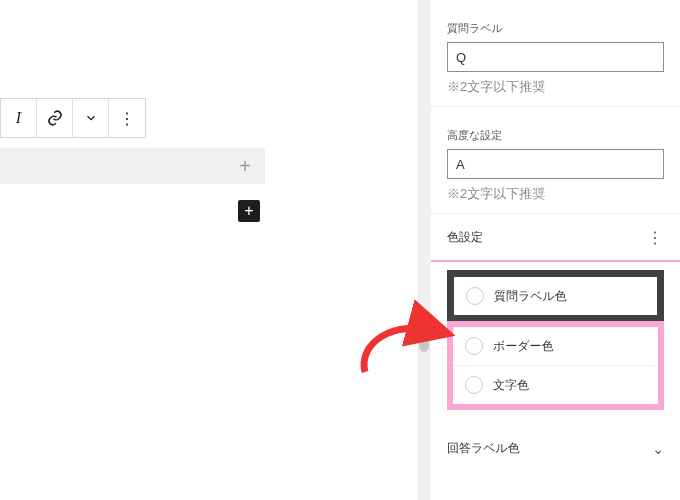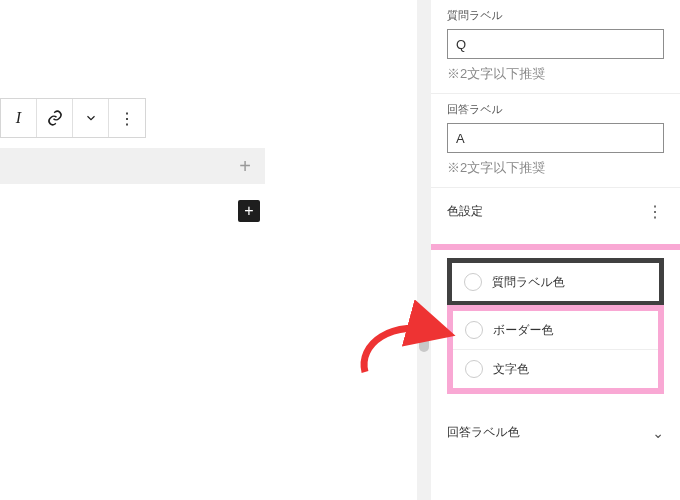--- a/index.html
+++ b/index.html
@@ -15,30 +15,30 @@
   .block { position: absolute; left: 0; top: 148px; width: 265px; height: 36px; background: #f0f0f0; display: flex; align-items: center; justify-content: flex-end; padding-right: 14px; }
   .block-plus { color: #999; font-size: 20px; line-height: 1; }
 
   .inserter { position: absolute; left: 238px; top: 200px; width: 22px; height: 22px; background: #1e1e1e; color: #fff; display: flex; align-items: center; justify-content: center; font-size: 16px; border-radius: 2px; cursor: pointer; }
 
   
   .sidebar { position: absolute; right: 0; top: 0; width: 250px; height: 500px; background: #fff; border-left: 1px solid #e0e0e0; font-size: 12px; color: #555; padding-top: 0; }
   .sidebar-track { position: absolute; left: -14px; top: 0; width: 14px; height: 500px; background: #f1f1f1; }
   .sidebar-thumb { position: absolute; left: -12px; top: 316px; width: 10px; height: 36px; background: #c8c8c8; border-radius: 5px; }
 
-  .section { padding: 8px 16px 10px; border-bottom: 1px solid #eee; }
+  .section { padding: 21px 16px 10px; border-bottom: 1px solid #eee; }
   .field-label { font-size: 11px; color: #555; margin-bottom: 6px; }
   .text-input { width: 100%; height: 30px; border: 1px solid #8d8d8d; padding: 0 8px; font-size: 13px; color: #333; background: #fff; }
   .hint { font-size: 13px; color: #888; margin-top: 6px; }
 
-  .panel-header { display: flex; align-items: center; justify-content: space-between; padding: 14px 16px 24px; border-bottom: 6px solid #f9a8d4; font-size: 12px; color: #333; }
+  .panel-header { display: flex; align-items: center; justify-content: space-between; padding: 14px 16px 14px; border-bottom: 2px solid #f9a8d4; font-size: 12px; color: #333; }
   .panel-header .more { width: 18px; height: 18px; display: flex; align-items: center; justify-content: center; color: #555; }
 
   .color-list { padding: 8px 16px 14px; }
-  .color-box { border: 5px solid #404040; }
+  .color-box { border: 7px solid #404040; }
   .color-row { display: flex; align-items: center; gap: 10px; padding: 10px 12px; border-bottom: 1px solid #eee; font-size: 12px; color: #333; cursor: pointer; }
   .color-row:last-child { border-bottom: none; }
   .swatch { width: 18px; height: 18px; border-radius: 50%; border: 1px solid #ccc; background: #fff; flex-shrink: 0; }
 
   .highlight-box { border: 6px solid #f9a8d4; margin-top: -1px; }
 
   .adv-row { display: flex; align-items: center; justify-content: space-between; padding: 16px 16px; font-size: 12px; color: #333; cursor: pointer; }
   .chev { font-size: 14px; color: #555; }
 
   
@@ -84,21 +84,21 @@
     <div class="sidebar-track"></div>
     <div class="sidebar-thumb"></div>
 
     <div class="section">
       <div class="field-label">質問ラベル</div>
       <input class="text-input" value="Q" style="">
       <div class="hint">※2文字以下推奨</div>
     </div>
 
     <div class="section">
-      <div class="field-label">回答ラベル</div>
+      <div class="field-label">高度な設定</div>
       <input class="text-input" value="A" style="">
       <div class="hint">※2文字以下推奨</div>
     </div>
 
     <div class="panel-header">
       <span>色設定</span>
       <span class="more">
         <span class="dots-v"></span>
       </span>
     </div>

